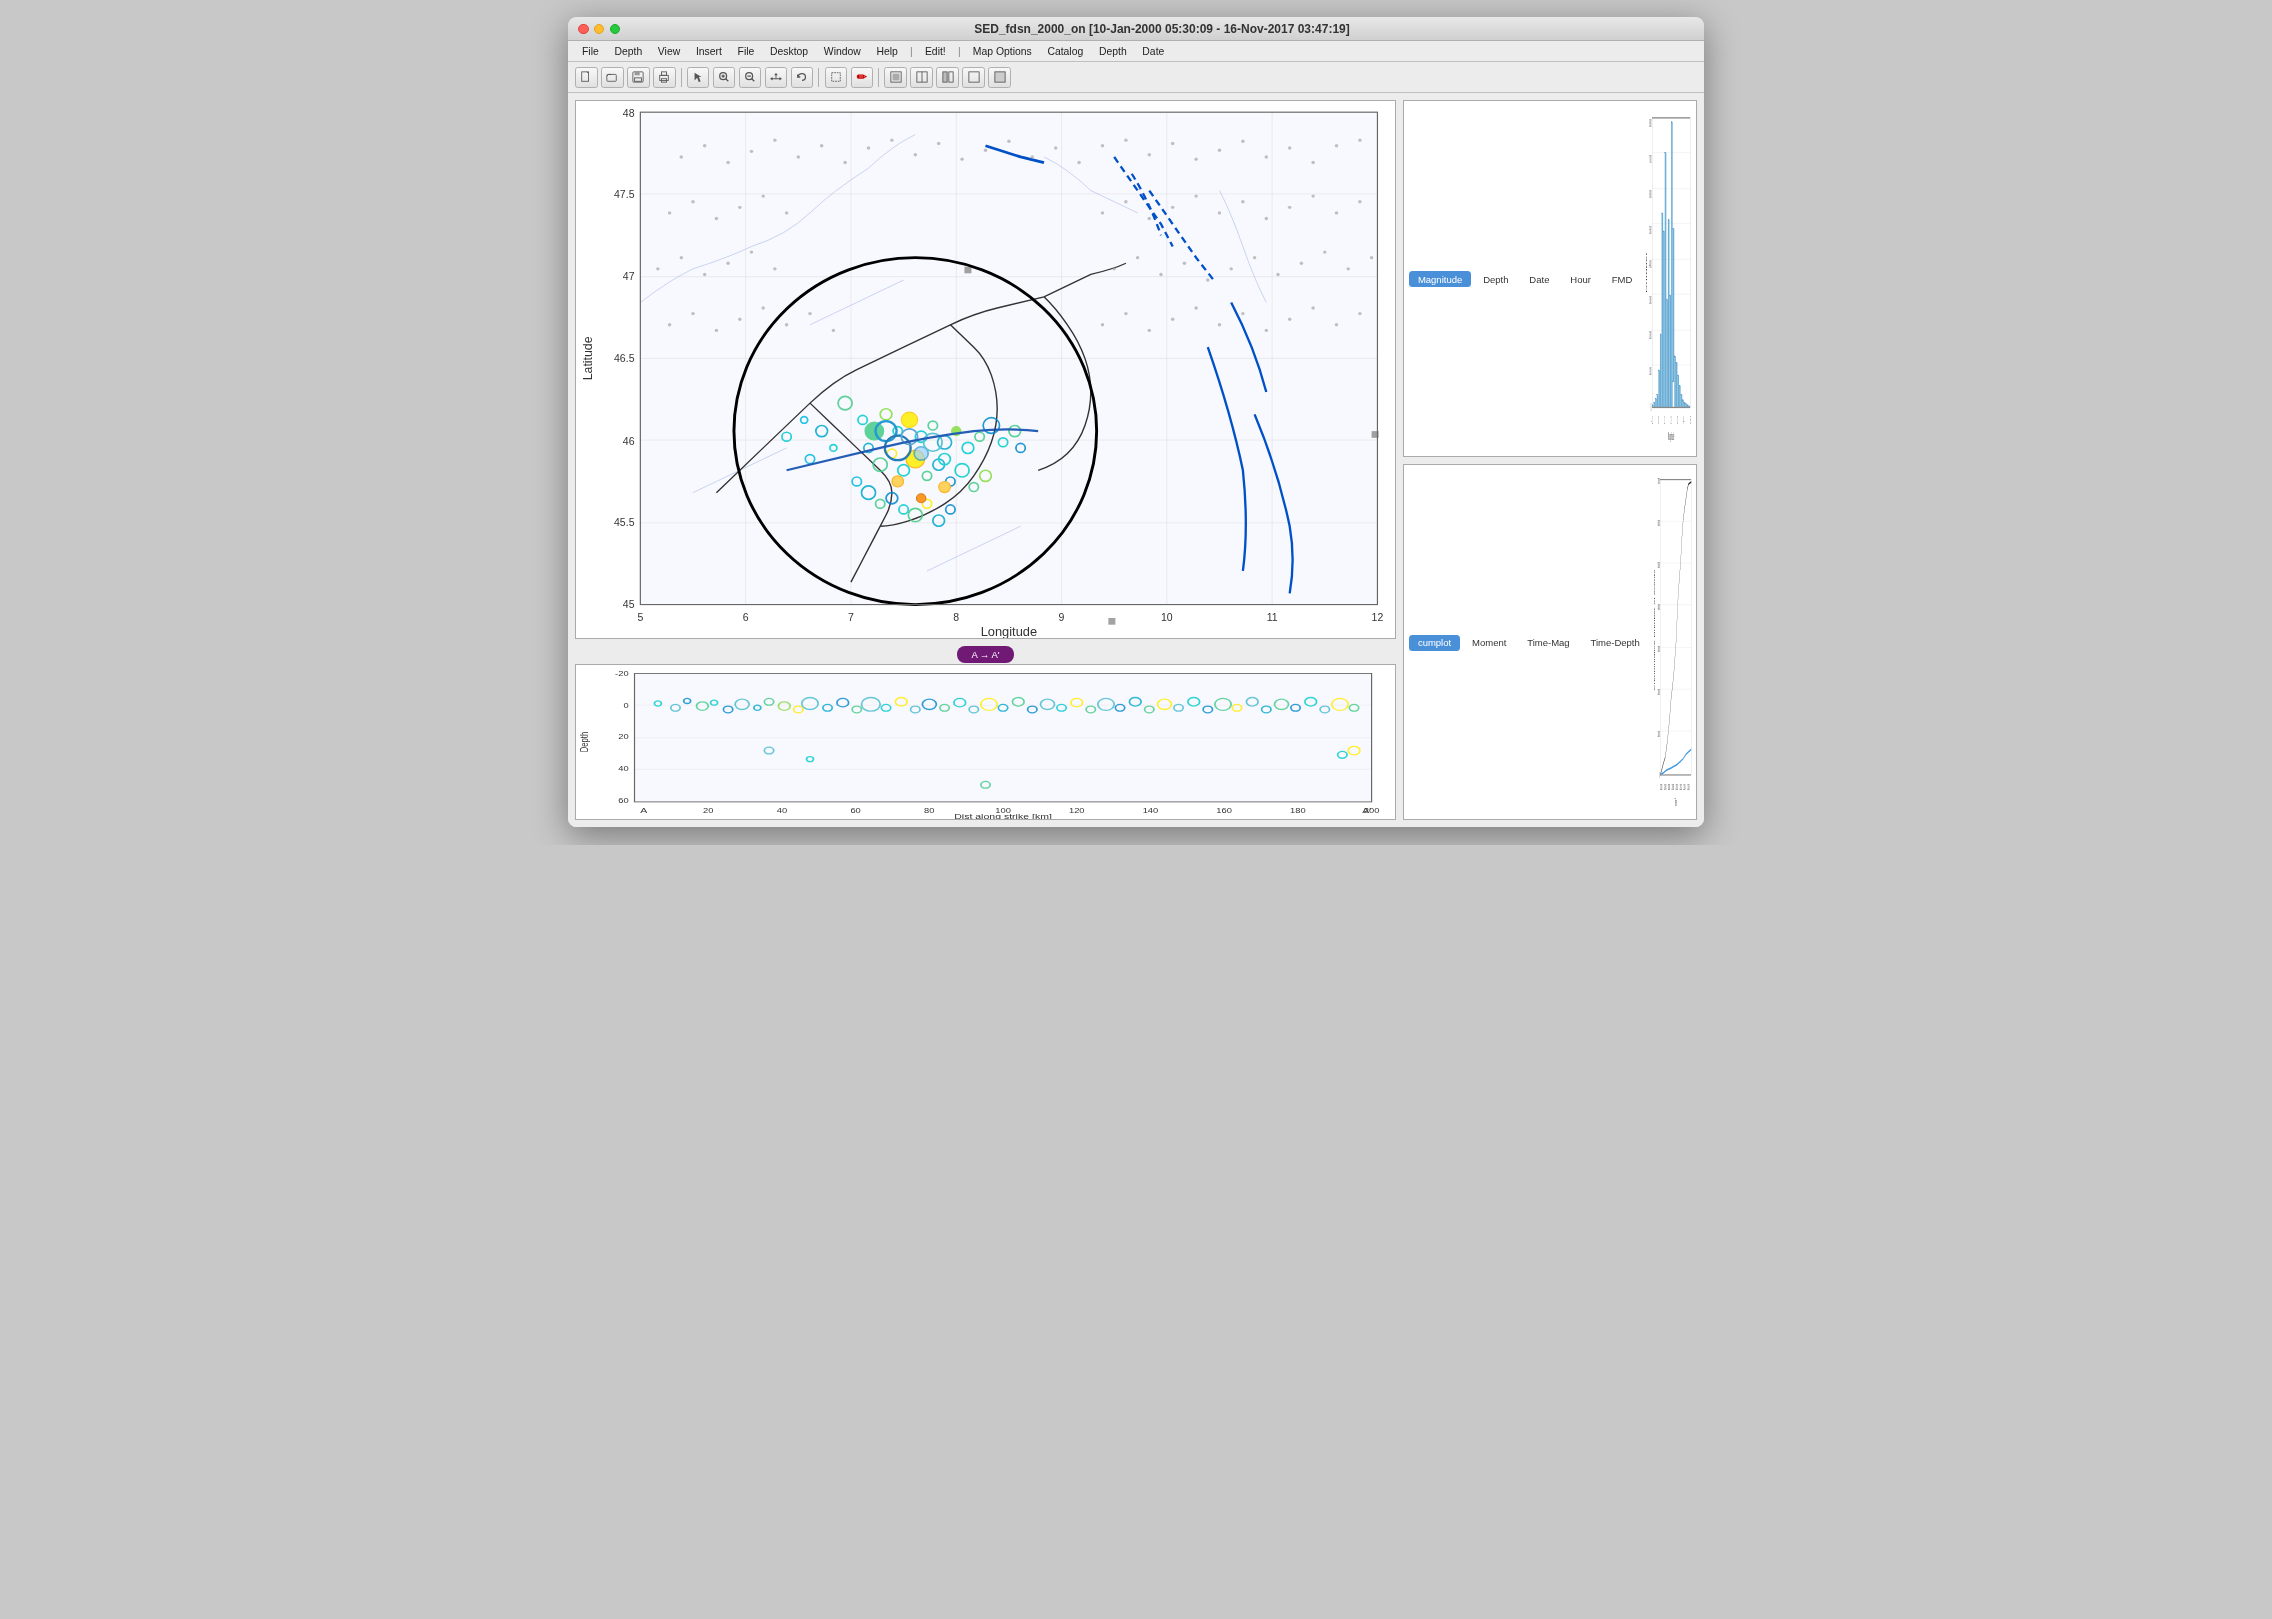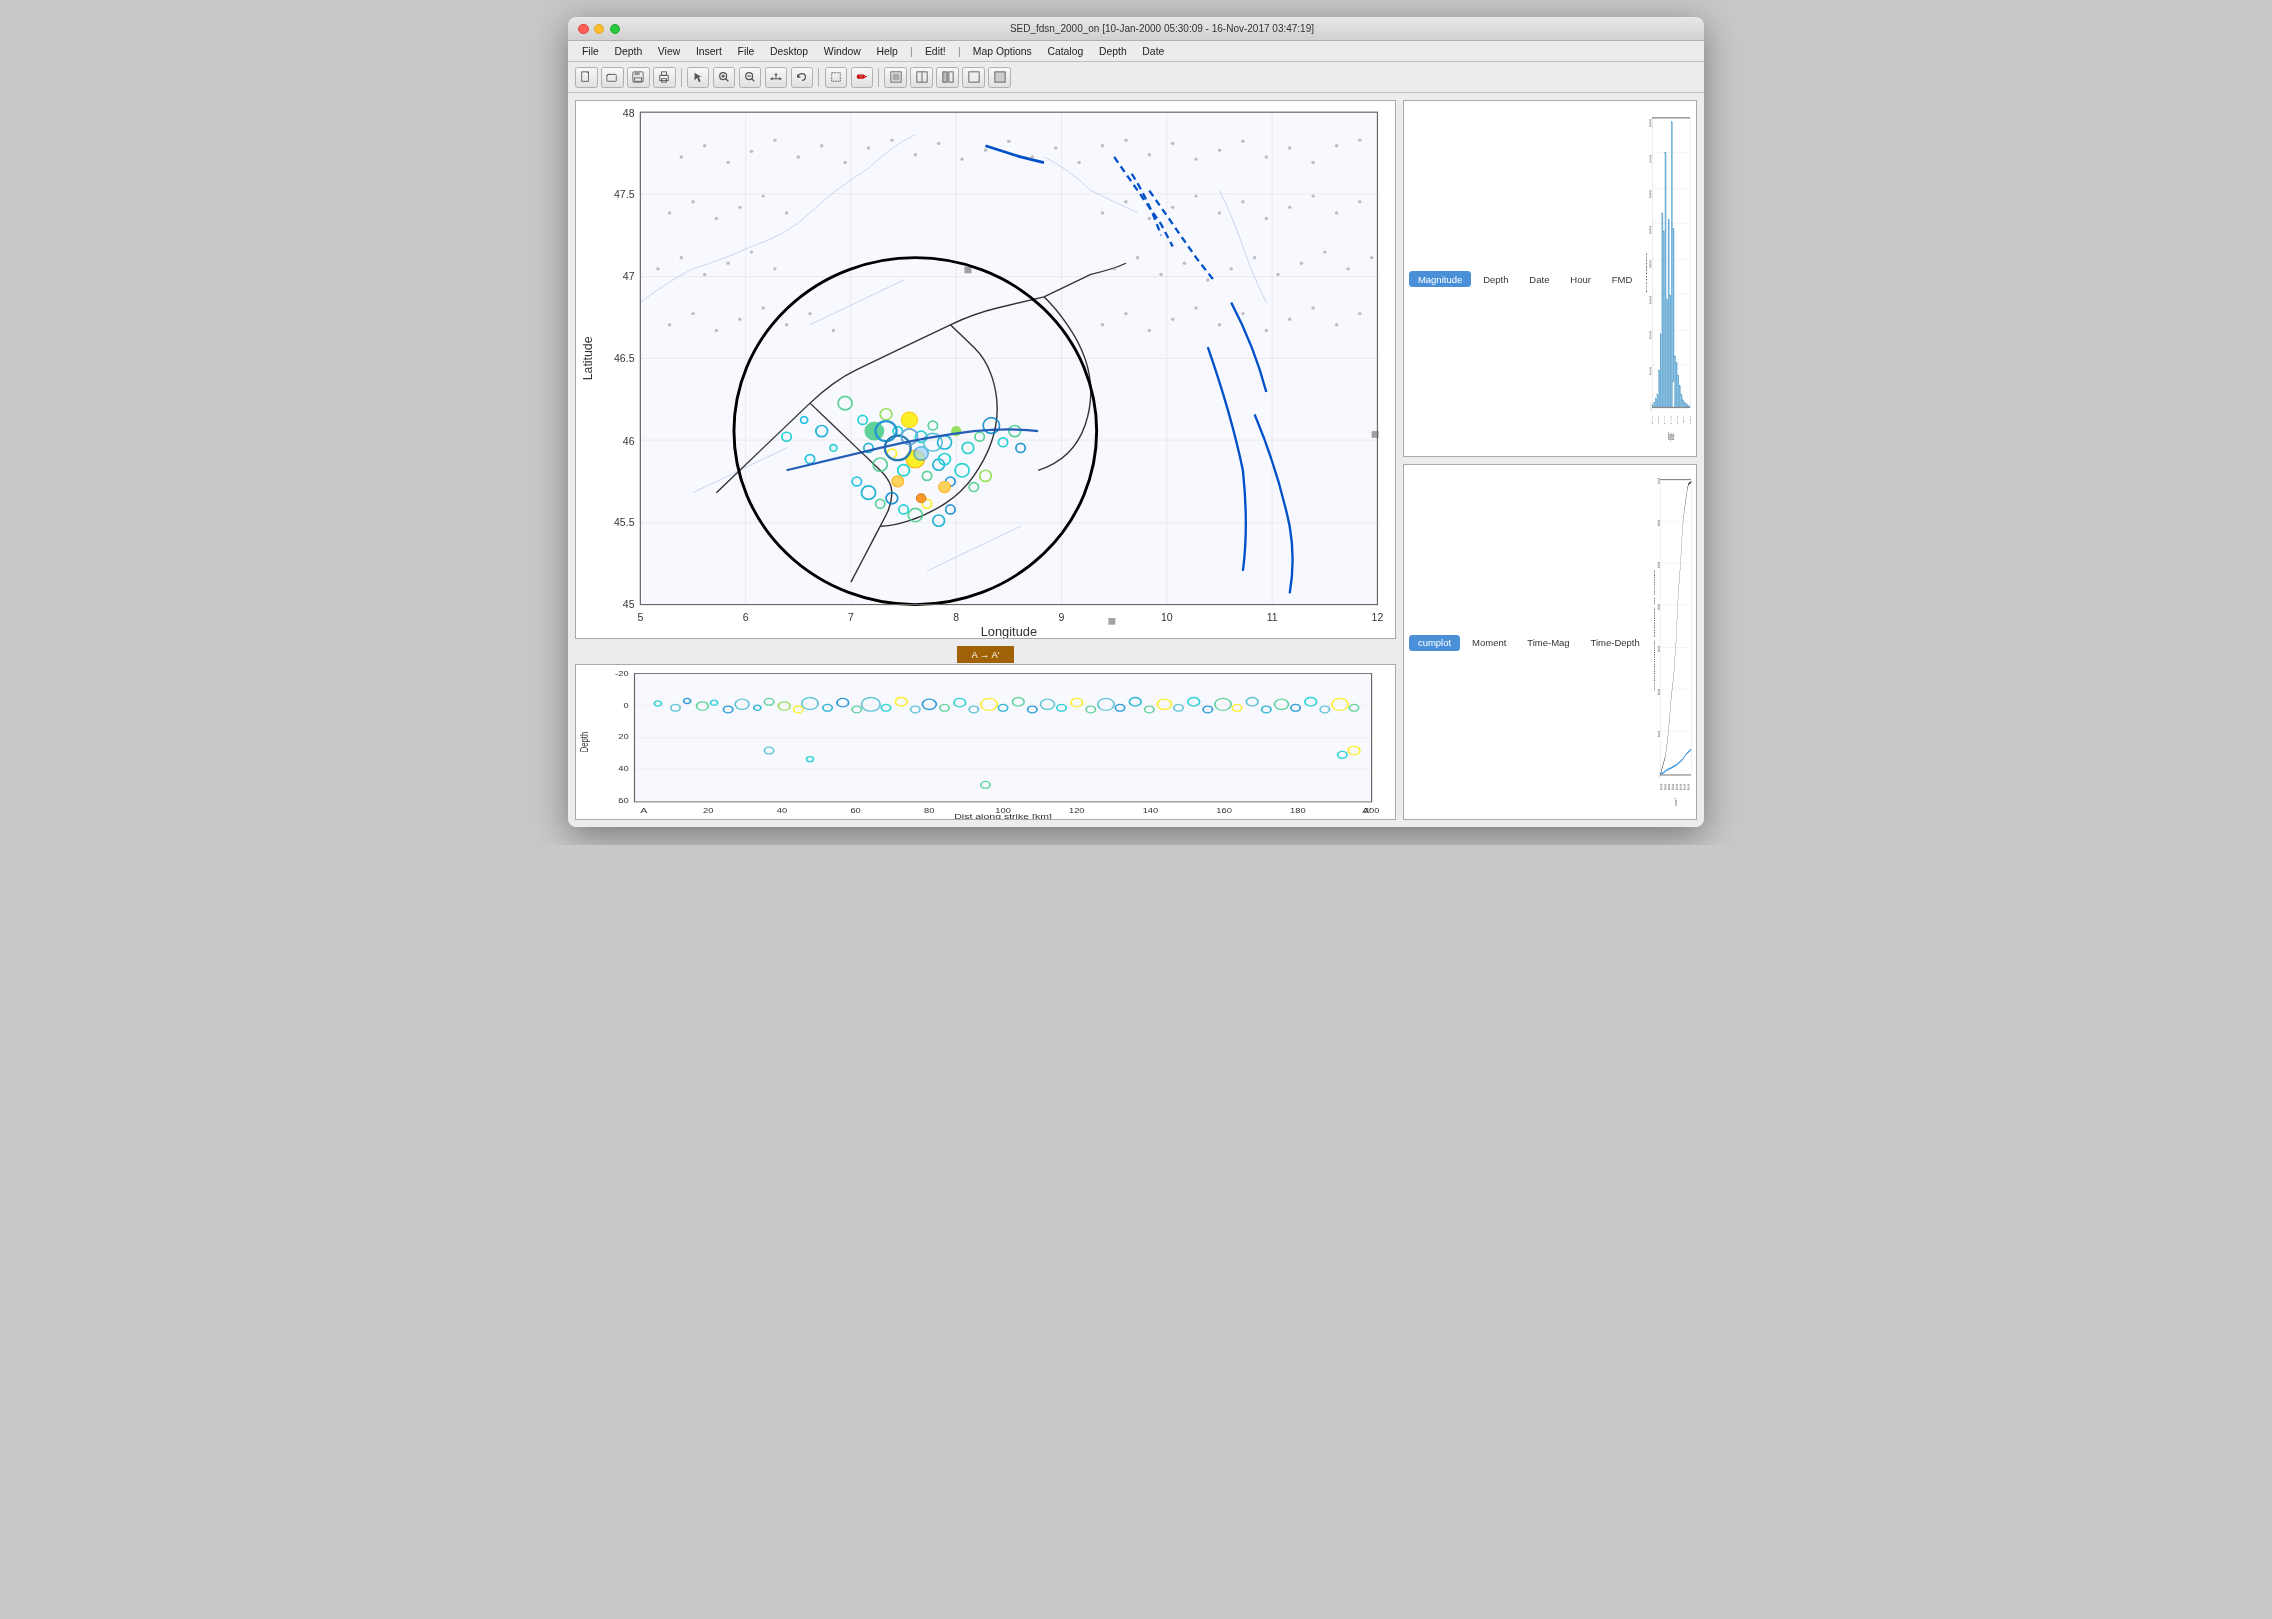--- a/index.html
+++ b/index.html
@@ -31,21 +31,21 @@
       flex-shrink: 0;
     }
     .traffic-lights {
       display: flex; gap: 5.2px; margin-right: 10.4px;
     }
     .tl { width: 10.4px; height: 10.4px; border-radius: 50%; }
     .tl-close { background: #ff5f57; border: 0.9px solid #e0443e; }
     .tl-min { background: #ffbd2e; border: 0.9px solid #dea123; }
     .tl-max { background: #28c940; border: 0.9px solid #1aac29; }
     .title-text {
-      flex: 1; text-align: center; font-size: 10px; color: #333; font-weight: 400;
+      flex: 1; text-align: center; font-size: 12px; color: #333; font-weight: 700;
     }
     
     .menubar {
       background: #ececec;
       height: 21px;
       display: flex;
       align-items: center;
       padding: 8px 7px;
       border-bottom: 0.9px solid #c0c0c0;
       flex-shrink: 0;
@@ -108,25 +108,25 @@
       width: 100%; height: 100%;
     }
     
     .cross-section-wrapper {
       display: flex;
       flex-direction: column;
       align-items: center;
       gap: 1.7px;
     }
     .cross-section-btn {
-      background: #a16207;
+      background: #701a75;
       color: white;
       border: none;
       padding: 2.6px 14px;
-      border-radius: 0;
+      border-radius: 8px;
       font-size: 9.5px;
       cursor: pointer;
     }
     .cross-section-container {
       background: white;
       border: 0.9px solid #aaa;
       height: 156px;
       width: 100%;
       position: relative;
       overflow: hidden;

